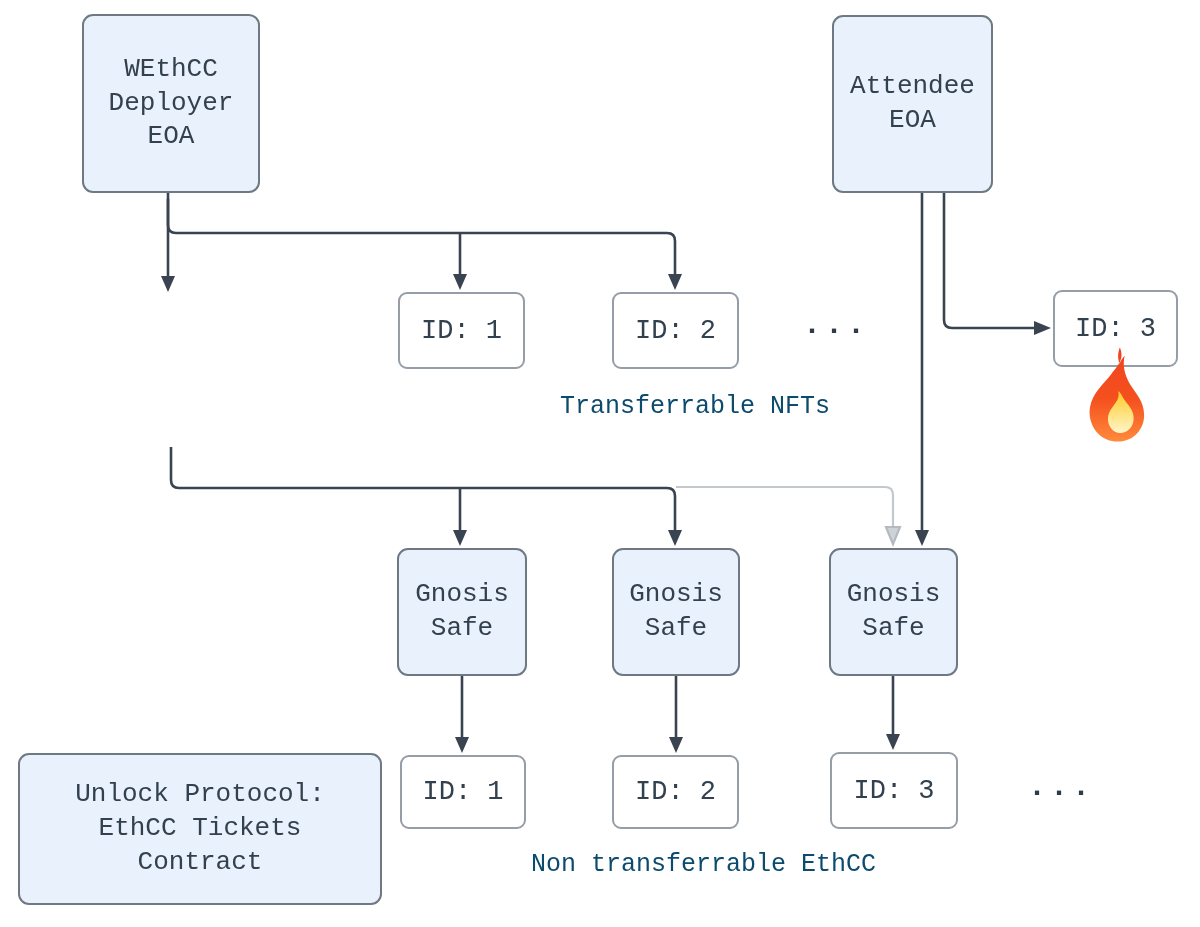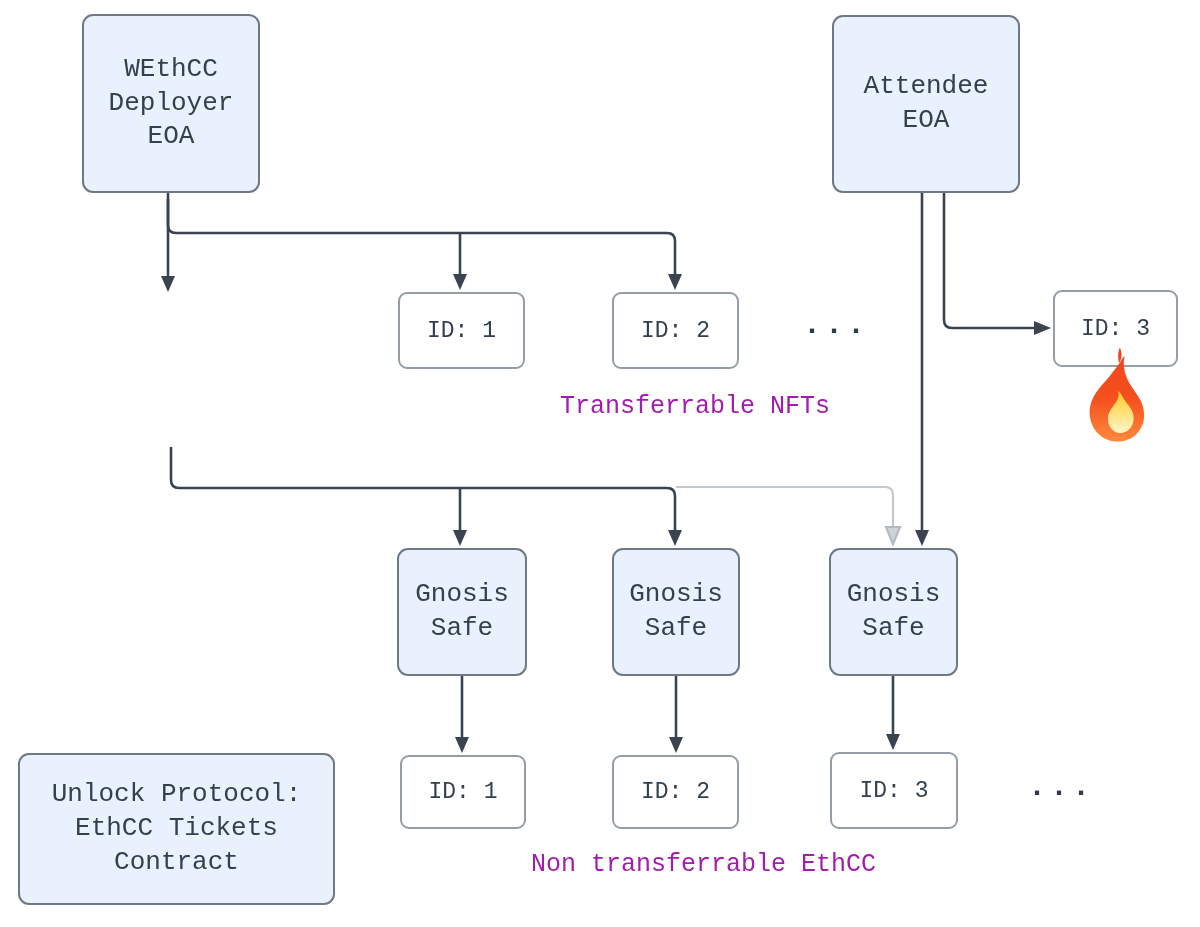--- a/index.html
+++ b/index.html
@@ -22,25 +22,25 @@
   .node-blue{
     background:#e9f1fc;
     border:2px solid #6f7984;
     border-radius:11px;
     font-size:26px;line-height:1.3;
   }
   .node-id{
     background:#ffffff;
     border:2px solid #959da6;
     border-radius:9px;
-    font-size:23px;
+    font-size:27px;
   }
   .section-label{
     position:absolute;
-    font-size:25px;color:#a21caf;
+    font-size:25px;color:#0c4a6e;
     white-space:nowrap;
   }
   .ellipsis{
     position:absolute;
     font-size:30px;font-weight:700;letter-spacing:4px;
     color:#2f3b49;line-height:1;
   }
   .fire{position:absolute;left:1076px;top:346px;width:78px;height:97px;}
 </style>
 </head>
@@ -99,27 +99,27 @@
       </g>
     </g>
   </svg>
 
   <div class="node node-blue" style="left:82px;top:14px;width:178px;height:179px">
     <span>WEthCC
 Deployer
 EOA</span>
   </div>
 
-  <div class="node node-blue" style="left:832px;top:15px;width:188px;height:178px">
+  <div class="node node-blue" style="left:832px;top:15px;width:161px;height:178px">
     <span>Attendee
 EOA</span>
   </div>
 
 
-  <div class="node node-blue" style="left:18px;top:753px;width:317px;height:152px">
+  <div class="node node-blue" style="left:18px;top:753px;width:364px;height:152px">
     <span>Unlock Protocol:
 EthCC Tickets
 Contract</span>
   </div>
 
   <div class="node node-id" style="left:398px;top:292px;width:127px;height:77px">
     <span>ID: 1</span>
   </div>
 
   <div class="node node-id" style="left:612px;top:292px;width:127px;height:77px">

